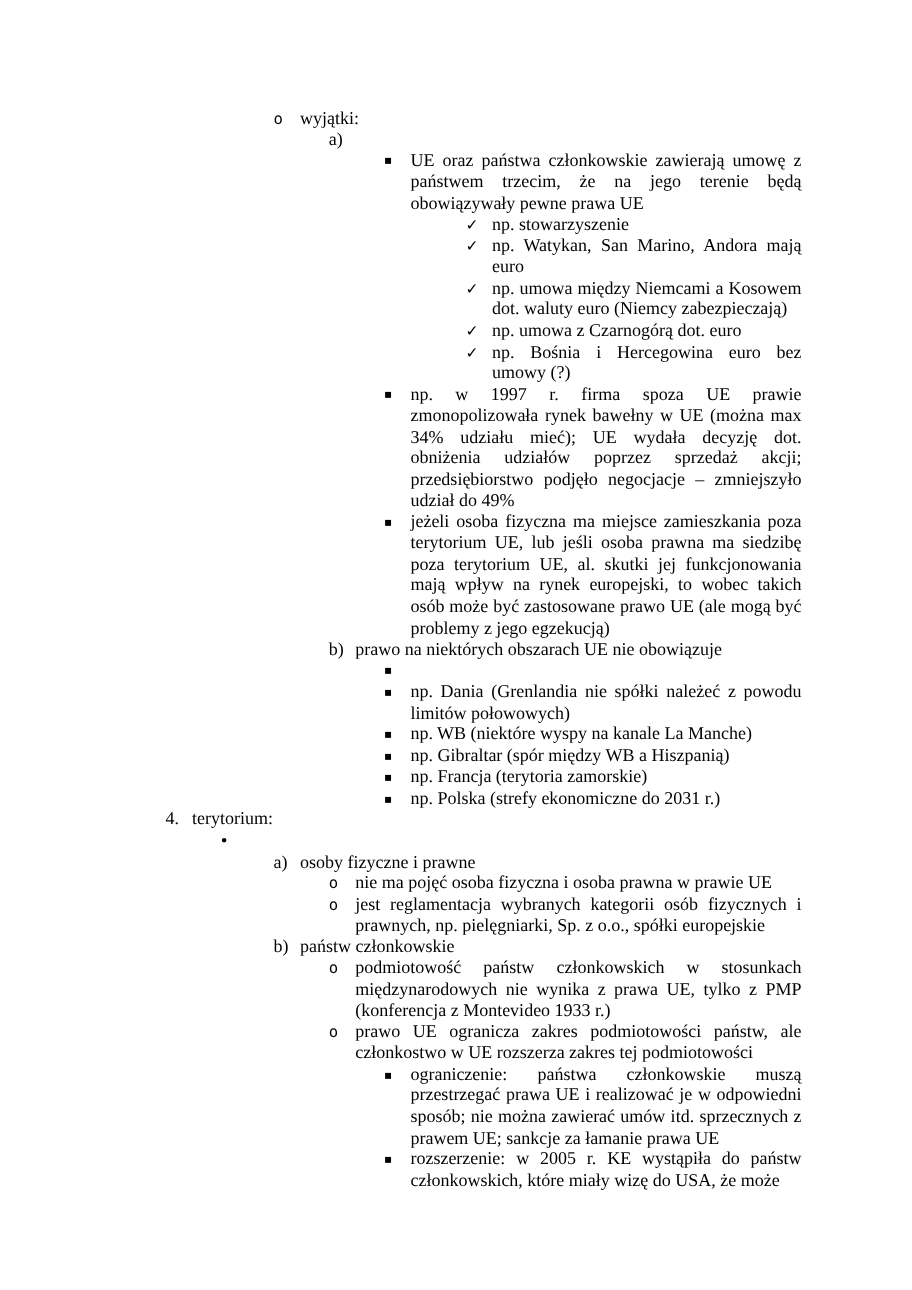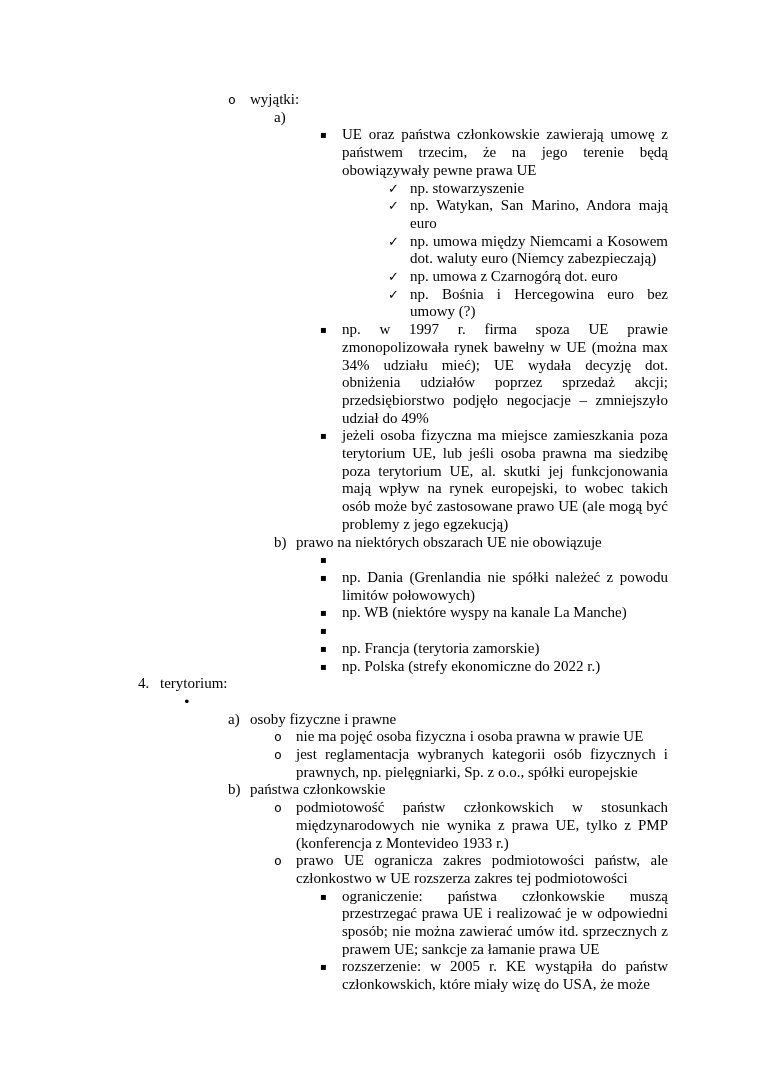--- a/index.html
+++ b/index.html
@@ -97,28 +97,29 @@
       <div class="item level-4">
         <span class="marker marker-square">▪</span>
         <span class="text">np. Dania (Grenlandia nie spółki należeć z powodu limitów połowowych)</span>
       </div>
       <div class="item level-4">
         <span class="marker marker-square">▪</span>
         <span class="text">np. WB (niektóre wyspy na kanale La Manche)</span>
       </div>
       <div class="item level-4">
         <span class="marker marker-square">▪</span>
+        <span class="text">np. Gibraltar (spór między WB a Hiszpanią)</span>
       </div>
       <div class="item level-4">
         <span class="marker marker-square">▪</span>
         <span class="text">np. Francja (terytoria zamorskie)</span>
       </div>
       <div class="item level-4">
         <span class="marker marker-square">▪</span>
-        <span class="text">np. Polska (strefy ekonomiczne do 2022 r.)</span>
+        <span class="text">np. Polska (strefy ekonomiczne do 2031 r.)</span>
       </div>
       <div class="item level-0">
         <span class="marker marker-number">4.</span>
         <span class="text">terytorium:</span>
       </div>
       <div class="item level-1">
         <span class="marker marker-bullet">•</span>
       </div>
       <div class="item level-2">
         <span class="marker marker-letter">a)</span>
@@ -127,21 +128,21 @@
       <div class="item level-3">
         <span class="marker marker-o">o</span>
         <span class="text">nie ma pojęć osoba fizyczna i osoba prawna w prawie UE</span>
       </div>
       <div class="item level-3">
         <span class="marker marker-o">o</span>
         <span class="text">jest reglamentacja wybranych kategorii osób fizycznych i prawnych, np. pielęgniarki, Sp. z o.o., spółki europejskie</span>
       </div>
       <div class="item level-2">
         <span class="marker marker-letter">b)</span>
-        <span class="text">państwa członkowskie</span>
+        <span class="text">państw członkowskie</span>
       </div>
       <div class="item level-3">
         <span class="marker marker-o">o</span>
         <span class="text">podmiotowość państw członkowskich w stosunkach międzynarodowych nie wynika z prawa UE, tylko z PMP (konferencja z Montevideo 1933 r.)</span>
       </div>
       <div class="item level-3">
         <span class="marker marker-o">o</span>
         <span class="text">prawo UE ogranicza zakres podmiotowości państw, ale członkostwo w UE rozszerza zakres tej podmiotowości</span>
       </div>
       <div class="item level-4">

